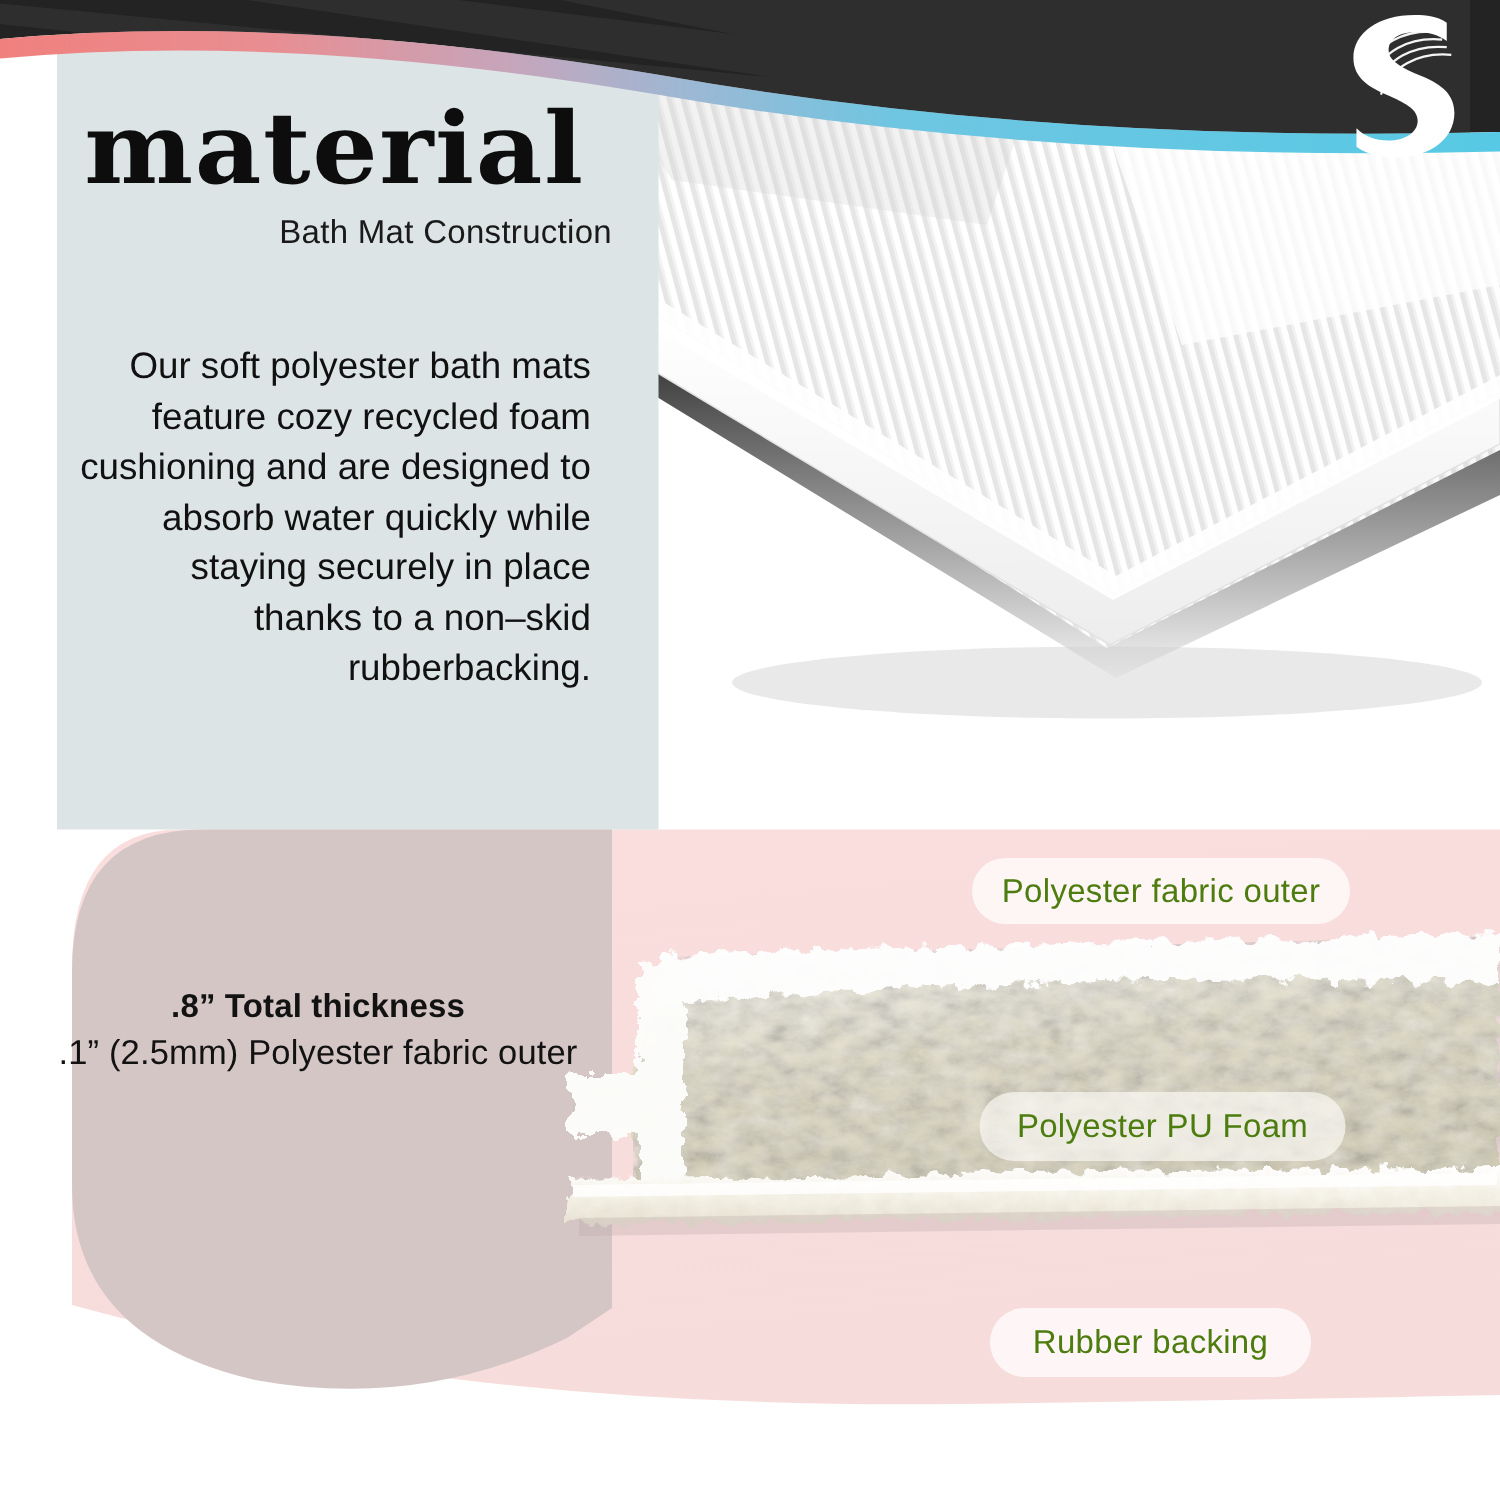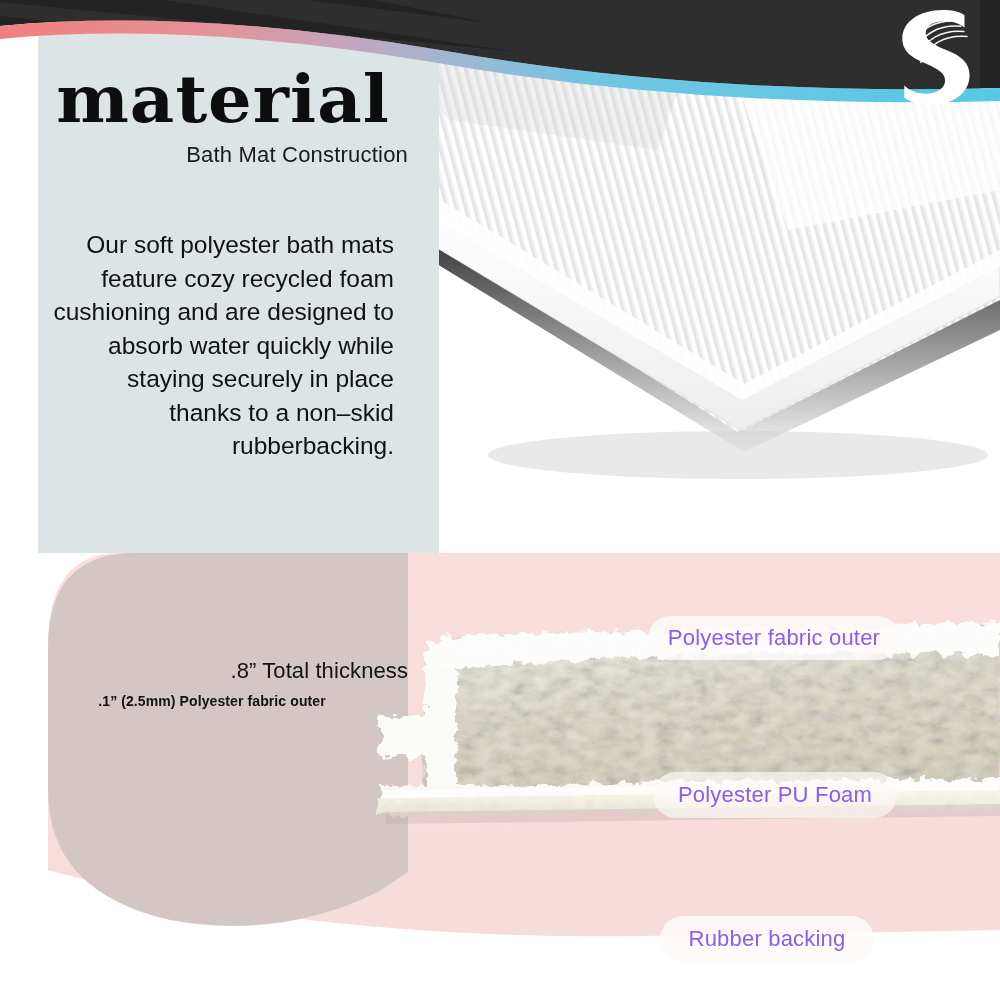--- a/index.html
+++ b/index.html
@@ -78,44 +78,43 @@
   }
   .mauve-svg{position:absolute;left:0;top:0;}
 
   .specs{
     position:absolute;left:16px;top:656px;width:392px;
     text-align:center;
     color:#121212;
     z-index:30;
   }
   .specs .spec-title{
-    font-size:22px;font-weight:400;line-height:30px;letter-spacing:.1px;text-align:right;
+    font-size:22px;font-weight:700;line-height:30px;letter-spacing:.1px;
   }
   .specs .spec-line{
-    font-size:14px;font-weight:700;line-height:30px;letter-spacing:.1px;text-align:center;
+    font-size:23px;font-weight:400;line-height:30px;letter-spacing:.1px;text-align:center;
   }
 
   
   .cross-photo{
     position:absolute;left:330px;top:600px;width:670px;height:265px;
     z-index:24;
   }
   .cross-svg{position:absolute;left:0;top:0;}
 
   
   .pill{
     position:absolute;
     display:flex;align-items:center;justify-content:center;
     border-radius:999px;
     font-size:22px;
-    color:#8b5cf6;
+    color:#4d7c0f;
     letter-spacing:.2px;
     white-space:nowrap;
     z-index:60;
-    margin-top:44px;
   }
   #pill-outer{
     left:648px;top:572px;width:252px;height:44px;
     background:rgba(255,250,250,0.82);
   }
   #pill-foam{
     left:653px;top:728px;width:244px;height:46px;
     background:rgba(252,250,246,0.66);
   }
   #pill-rubber{

